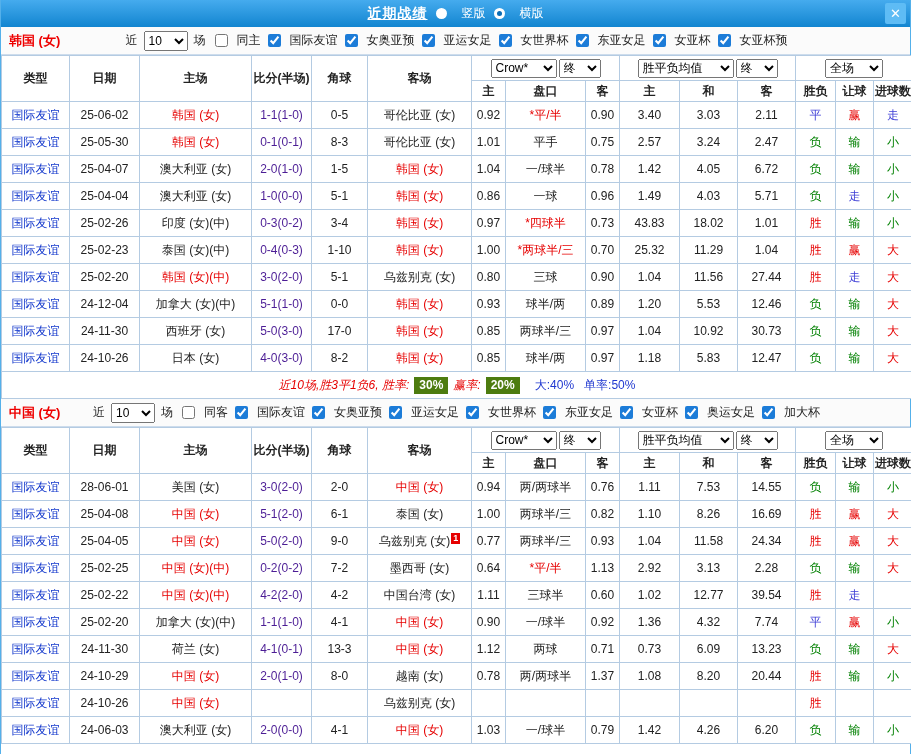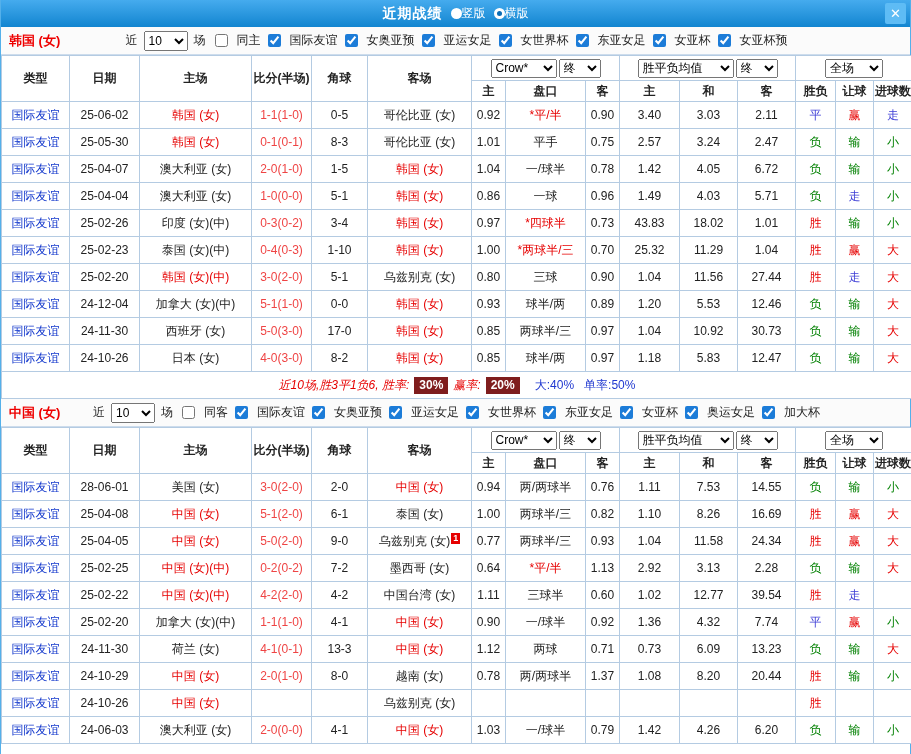--- a/index.html
+++ b/index.html
@@ -1,48 +1,48 @@
 <!DOCTYPE html>
 <html><head>
 <meta charset="utf-8">
 <style>
 *{box-sizing:border-box;margin:0;padding:0;}
 html,body{width:911px;height:754px;}
 body{overflow:hidden;background:#fff;font-family:"Liberation Sans","DejaVu Sans",sans-serif;font-size:12px;color:#222;}
 .window{width:100%;height:100%;border-left:1px solid #54b0ea;border-right:1px solid #54b0ea;}
 .titlebar{height:27px;background:linear-gradient(180deg,#45abee,#1285d0);position:relative;display:flex;align-items:center;justify-content:center;gap:8px;color:#fff;}
-.title{font-size:14px;font-weight:bold;letter-spacing:1px;}
-.radio-item{display:inline-flex;align-items:center;gap:0;font-size:12px;cursor:pointer;}
+.title{font-size:14px;font-weight:bold;letter-spacing:1px;text-decoration:underline;}
+.radio-item{display:inline-flex;align-items:center;gap:15px;font-size:12px;cursor:pointer;}
 .radio{width:11px;height:11px;border-radius:50%;background:#fff;display:inline-block;position:relative;}
 .radio.selected::after{content:"";position:absolute;left:3px;top:3px;width:5px;height:5px;border-radius:50%;background:#0d6db4;}
 .close{position:absolute;right:4px;top:3px;width:21px;height:21px;background:#5ebcf5;border-radius:2px;color:#fff;font-size:13px;font-weight:bold;line-height:21px;text-align:center;cursor:pointer;}
 .band{height:28px;background:#fbfbfb;border-bottom:1px solid #cddcec;display:flex;align-items:center;position:relative;}
 .band .team{position:absolute;left:8px;color:#ee0000;font-weight:bold;font-size:13px;}
 .filters{margin:0 auto;display:flex;align-items:center;gap:2px;}
 .filters .flbl{margin:0 2px;}
 .filters select{height:20px;font-size:12px;margin:0 2px;}
 .filters label{display:inline-flex;align-items:center;margin-left:5px;cursor:pointer;gap:7px;}
 .filters input[type=checkbox]{width:13px;height:13px;accent-color:#1c7cd8;margin-right:2px;}
 table.grid{border-collapse:collapse;table-layout:fixed;width:911px;background:#fff;}
 .grid th,.grid td{border:1px solid #b4cbe2;text-align:center;white-space:nowrap;overflow:hidden;padding:0 1px;}
 .grid th{font-weight:bold;height:25px;font-size:12px;background:#fff;}
 .grid tr.hdr2 th{height:21px;}
 .grid td{height:27px;font-size:12px;}
 .grid th select{font-size:12px;height:19px;margin:0 1px;vertical-align:middle;}
 .t-link{color:#1237cc;}
 .t-red{color:#e60000;}
-.score{color:#ef4444;}
+.score{color:#4c1d95;}
 .c-red{color:#e60000;}
 .c-green{color:#008000;}
 .c-blue{color:#3f3fd6;}
 .redcard{display:inline-block;background:#e60000;color:#fff;font-size:9px;line-height:11px;padding:0 2px;margin-left:1px;vertical-align:4px;font-weight:bold;}
 td.summary{text-align:center;font-size:12px;}
 .s-red{color:#e60000;font-style:italic;}
 .s-blue{color:#2038d0;margin-left:10px;}
-.badge{display:inline-block;background:#7f1d1d;color:#fff;font-weight:bold;padding:0 5px;line-height:17px;margin:0 5px;}
+.badge{display:inline-block;background:#4d7c0f;color:#fff;font-weight:bold;padding:0 5px;line-height:17px;margin:0 5px;}
 </style>
 </head>
 <body>
 
 <div class="window">
   <div class="titlebar">
     <span class="title">近期战绩</span>
     <span class="radio-item">
       <span class="radio"></span>
       <span>竖版</span>

